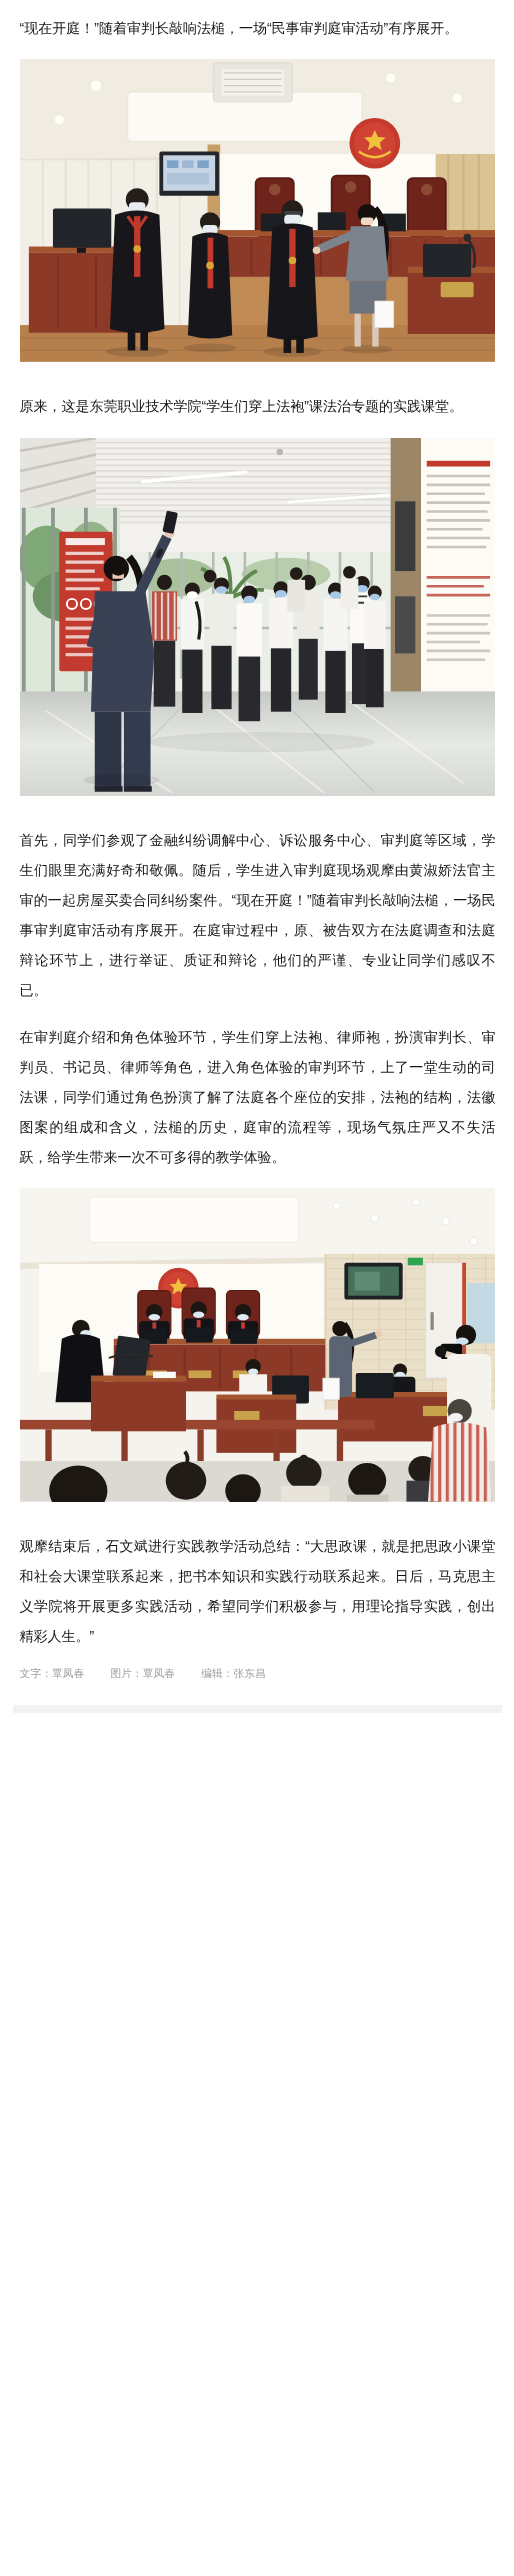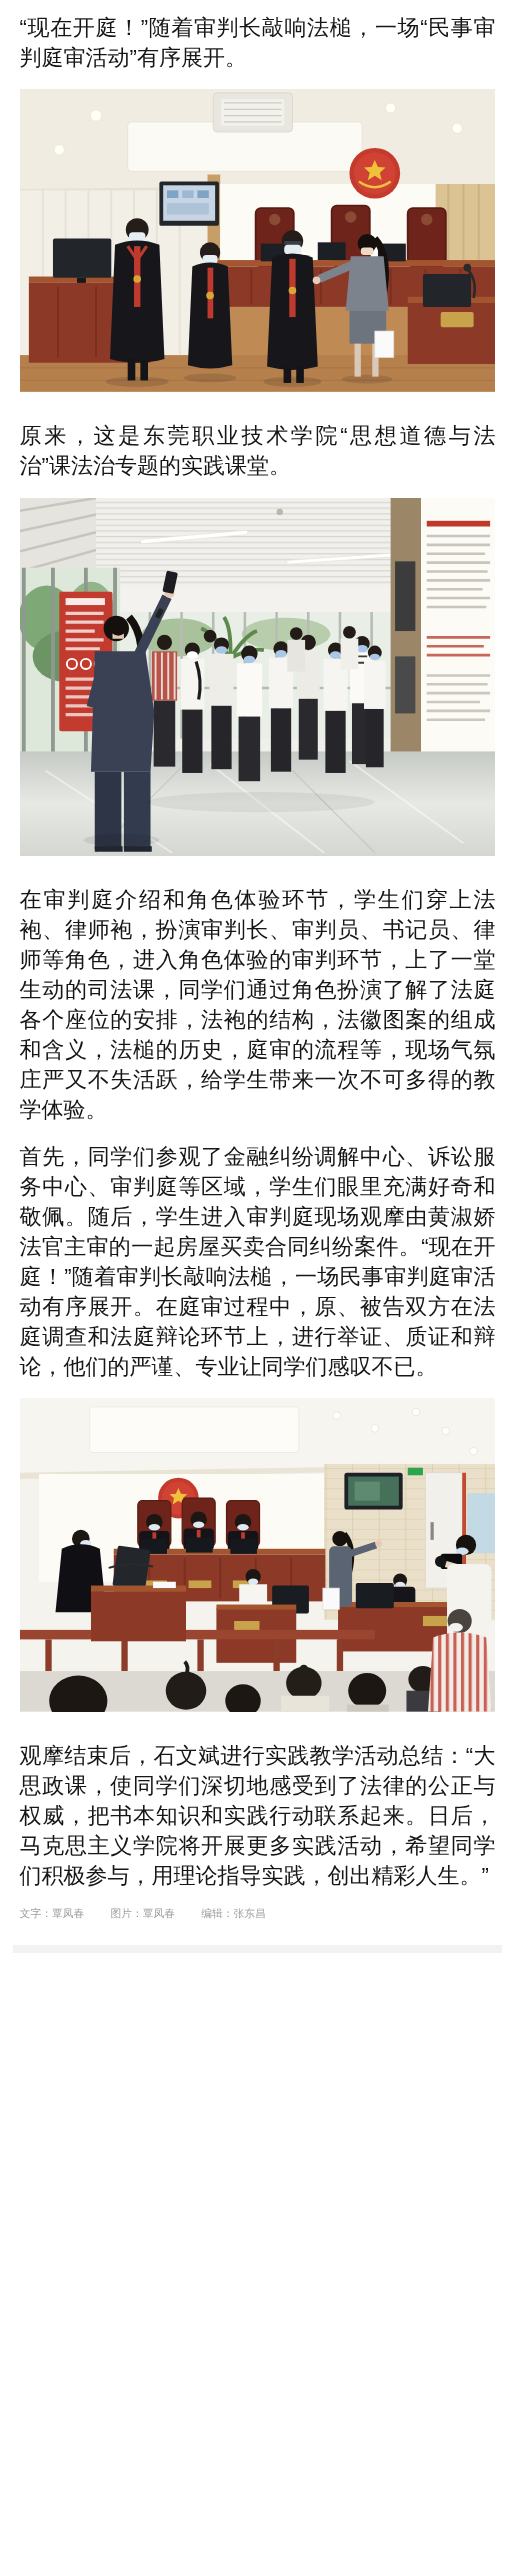--- a/index.html
+++ b/index.html
@@ -1,18 +1,18 @@
 <!DOCTYPE html>
 <html style="font-size:10px"><head>
 <meta charset="utf-8">
 <style>
   html,body{margin:0;padding:0;background:#ffffff;}
   body{width:515px;font-family:"Liberation Sans","DejaVu Sans",sans-serif;}
   .content{padding:12.7px 19.6px 0 19.6px;}
-  .para{font-size:22px;line-height:30px;color:#161616;text-align:justify;margin:0 0 16.5px 0;word-break:break-all;}
+  .para{font-size:14px;line-height:30px;color:#161616;text-align:justify;margin:0 0 16.5px 0;word-break:break-all;}
   figure.photo{margin:0 0 29px 0;padding:0;}
   figure.photo svg{display:block;width:100%;height:auto;}
   .credits{font-size:10.8px;line-height:12.7px;color:#9e9e9e;margin:15px 0 0 0;}
   .credits span{margin-right:23px;}
   .divider{height:7.6px;background:#f2f2f2;margin:25px -7px 0 -7px;}
 </style>
 </head>
 <body>
 
 <div class="content">
@@ -128,21 +128,21 @@
         <path d="M528,276 L472,300" stroke="#7d838c" stroke-width="13"></path>
         <circle cx="468" cy="302" r="6" fill="#e8cdb8"></circle>
         <rect x="520" y="350" width="58" height="52" fill="#6e747e"></rect>
         <rect x="528" y="402" width="10" height="52" fill="#d9c7b8"></rect>
           <rect x="556" y="402" width="10" height="52" fill="#d9c7b8"></rect>
         <rect x="560" y="382" width="30" height="42" fill="#fafafa" stroke="#dddad2"></rect>
       </g>
     </svg>
   </figure>
 
-  <p class="para">原来，这是东莞职业技术学院“思想道德与法治”课法治专题的实践课堂。</p>
+  <p class="para">原来，这是东莞职业技术学院“学生们穿上法袍”课法治专题的实践课堂。</p>
 
   <figure class="photo">
     <svg viewBox="0 0 751 566" xmlns="http://www.w3.org/2000/svg">
       <defs>
         <pattern id="slats2" width="10" height="9" patternUnits="userSpaceOnUse">
           <rect width="10" height="9" fill="#f1f0ec"></rect>
           <rect y="6" width="10" height="2" fill="#d9d6d0"></rect>
         </pattern>
         <linearGradient id="floor2" x1="0" y1="0" x2="0" y2="1">
           <stop offset="0" stop-color="#c6cac5"></stop>
@@ -285,22 +285,22 @@
         <rect x="118" y="432" width="42" height="122" fill="#2e3546"></rect>
         <rect x="164" y="432" width="42" height="122" fill="#333b4e"></rect>
         <path d="M118,554 h44 M164,554 h44" stroke="#23262e" stroke-width="9"></path>
       </g>
 
       <ellipse cx="380" cy="480" rx="180" ry="16" fill="#000000" opacity="0.06"></ellipse>
       <ellipse cx="160" cy="540" rx="60" ry="10" fill="#000000" opacity="0.08"></ellipse>
     </svg>
   </figure>
 
+  <p class="para">首先，同学们参观了金融纠纷调解中心、诉讼服务中心、审判庭等区域，学生们眼里充满好奇和敬佩。随后，学生进入审判庭现场观摩由黄淑娇法官主审的一起房屋买卖合同纠纷案件。“现在开庭！”随着审判长敲响法槌，一场民事审判庭审活动有序展开。在庭审过程中，原、被告双方在法庭调查和法庭辩论环节上，进行举证、质证和辩论，他们的严谨、专业让同学们感叹不已。</p>
   <p class="para">在审判庭介绍和角色体验环节，学生们穿上法袍、律师袍，扮演审判长、审判员、书记员、律师等角色，进入角色体验的审判环节，上了一堂生动的司法课，同学们通过角色扮演了解了法庭各个座位的安排，法袍的结构，法徽图案的组成和含义，法槌的历史，庭审的流程等，现场气氛庄严又不失活跃，给学生带来一次不可多得的教学体验。</p>
-  <p class="para">首先，同学们参观了金融纠纷调解中心、诉讼服务中心、审判庭等区域，学生们眼里充满好奇和敬佩。随后，学生进入审判庭现场观摩由黄淑娇法官主审的一起房屋买卖合同纠纷案件。“现在开庭！”随着审判长敲响法槌，一场民事审判庭审活动有序展开。在庭审过程中，原、被告双方在法庭调查和法庭辩论环节上，进行举证、质证和辩论，他们的严谨、专业让同学们感叹不已。</p>
 
   <figure class="photo">
     <svg viewBox="0 0 751 495" xmlns="http://www.w3.org/2000/svg">
       <defs>
         <pattern id="brick3" width="42" height="16" patternUnits="userSpaceOnUse">
           <rect width="42" height="16" fill="#eadfc9"></rect>
           <path d="M0,15.5h42 M21,0v15" stroke="#dccfb2" stroke-width="1.5"></path>
         </pattern>
         <pattern id="stripes3" width="12" height="12" patternUnits="userSpaceOnUse">
           <rect width="12" height="12" fill="#f3ece6"></rect>
@@ -431,21 +431,21 @@
         <rect x="610" y="462" width="54" height="33" fill="#3b3a3e"></rect>
       </g>
       <g>
         <circle cx="694" cy="352" r="19" fill="#4a443e"></circle>
         <ellipse cx="688" cy="362" rx="11" ry="7" fill="#f2f2f2"></ellipse>
         <path d="M652,378 q42,-16 84,0 l8,117 h-100 Z" fill="url(#stripes3)"></path>
       </g>
     </svg>
   </figure>
 
-  <p class="para">观摩结束后，石文斌进行实践教学活动总结：“大思政课，使同学们深切地感受到了法律的公正与权威，把书本知识和实践行动联系起来。日后，马克思主义学院将开展更多实践活动，希望同学们积极参与，用理论指导实践，创出精彩人生。”</p>
+  <p class="para">观摩结束后，石文斌进行实践教学活动总结：“大思政课，就是把思政小课堂和社会大课堂联系起来，把书本知识和实践行动联系起来。日后，马克思主义学院将开展更多实践活动，希望同学们积极参与，用理论指导实践，创出精彩人生。”</p>
 
   <p class="credits">
     <span>文字：覃凤春</span>
     <span>图片：覃凤春</span>
     <span>编辑：张东昌</span>
   </p>
 
   <div class="divider"></div>
 </div>
 

